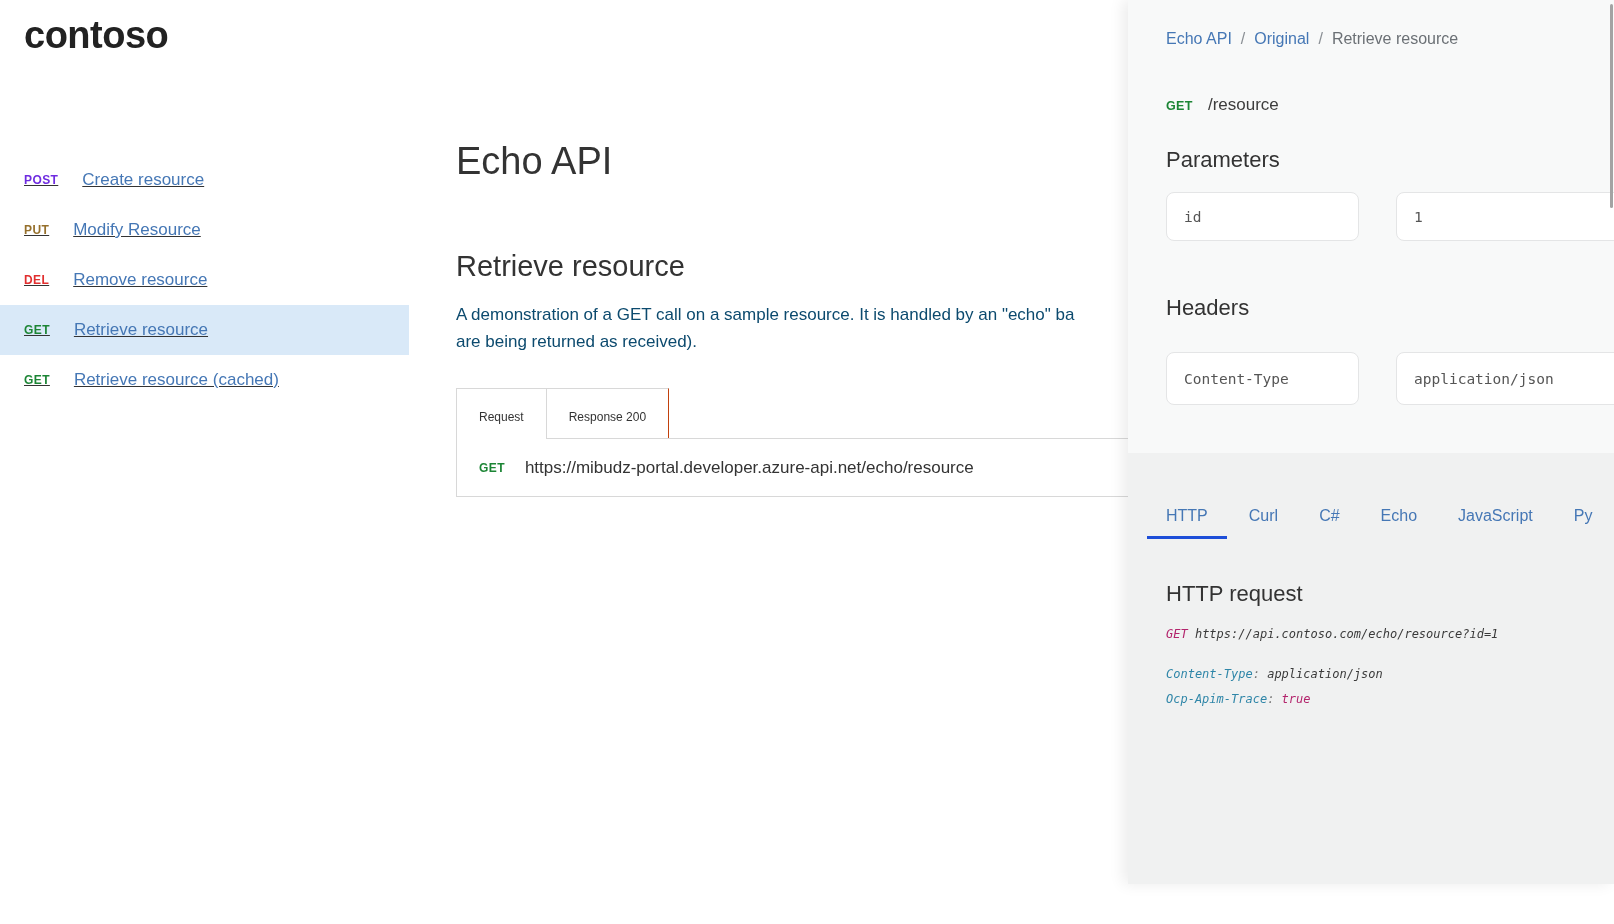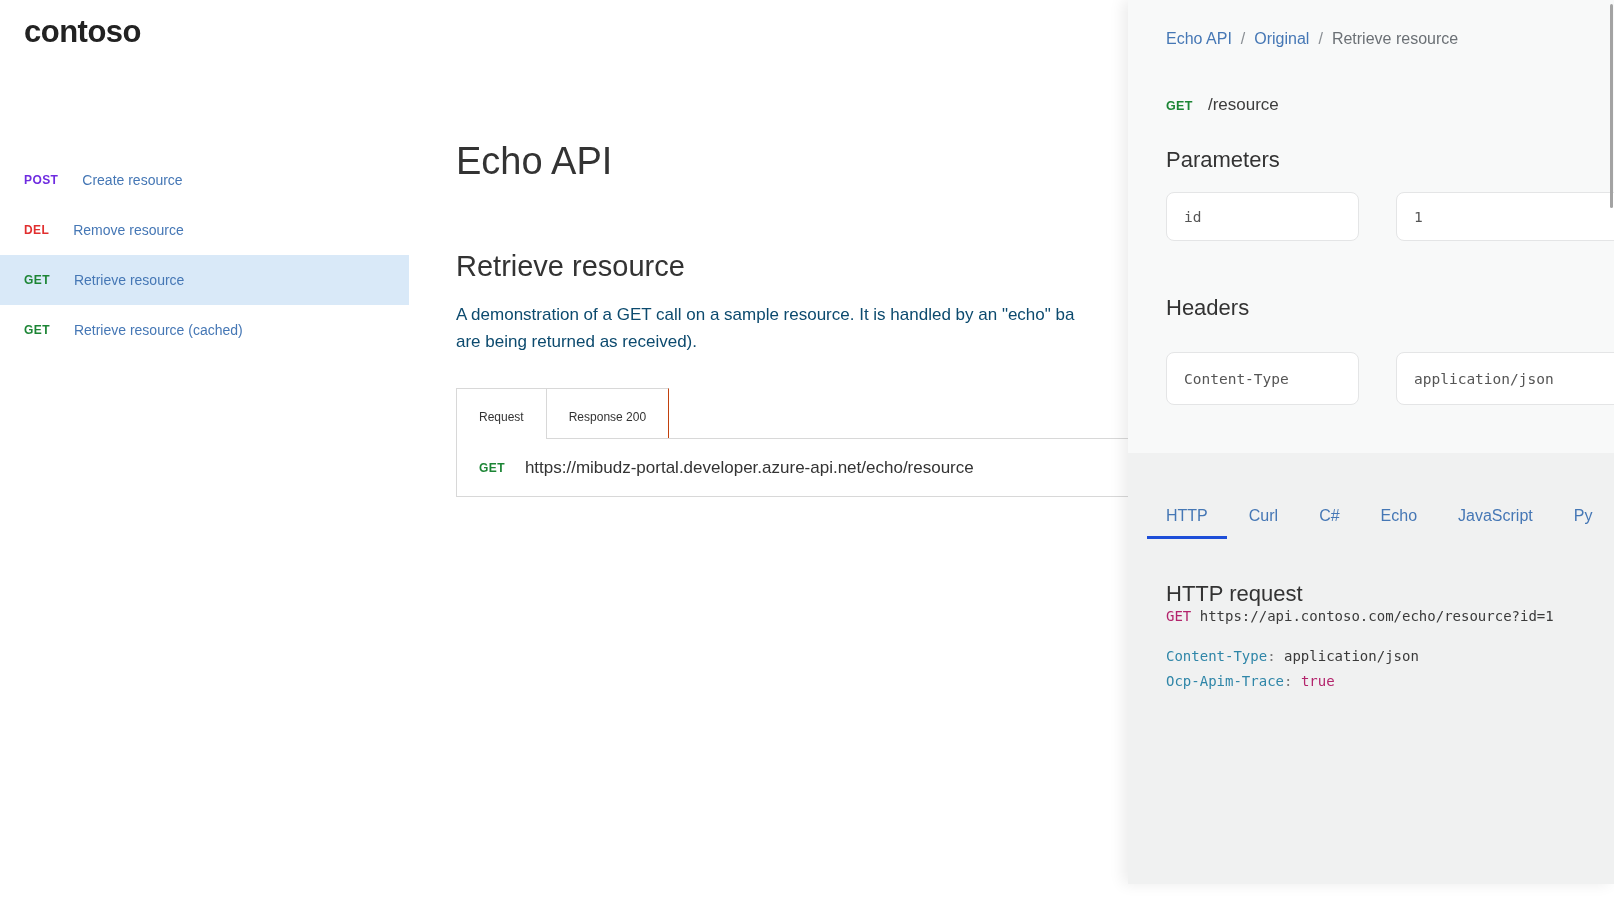--- a/index.html
+++ b/index.html
@@ -4,28 +4,28 @@
 <style>
   * { margin:0; padding:0; box-sizing:border-box; }
   html,body { width:1614px; height:924px; }
   body {
     position:relative; overflow:hidden; background:#ffffff;
     font-family:"Liberation Sans", sans-serif; color:#333;
   }
   .abs { position:absolute; }
 
   
-  #logo { left:24px; top:14px; font-size:31px; font-weight:700; color:#222; letter-spacing:-0.5px; cursor:pointer; }
+  #logo { left:24px; top:14px; font-size:38px; font-weight:700; color:#222; letter-spacing:-0.5px; cursor:pointer; }
 
   
   #sidebar { left:0; top:155px; width:409px; }
-  .op { height:50px; display:flex; align-items:center; padding-left:24px; cursor:pointer; }
+  .op { height:50px; display:flex; align-items:center; padding-left:24px; cursor:pointer;text-decoration:underline; }
   .op.active { background:#d9e9f8; }
   .op-badge { font-size:12px; font-weight:bold; letter-spacing:.4px; margin-right:24px; }
-  .op-label { font-size:14px; color:#4577b5; }
+  .op-label { font-size:17px; color:#4577b5; }
   .m-post { color:#6f2ce0; }
   .m-put  { color:#96702c; }
   .m-del  { color:#e12f2f; }
   .m-head { color:#5b5b5b; }
   .m-get  { color:#1c8535; }
 
   
   #api-title { left:456px; top:140px; font-size:38px; font-weight:400; color:#333; }
   #op-title  { left:456px; top:250px; font-size:29px; font-weight:400; color:#333; }
   .desc { left:456px; font-size:17px; color:#0c4a6e; white-space:nowrap; }
@@ -78,37 +78,41 @@
   .pinput.wide { width:340px; }
   .pinput.tall { height:53px; }
 
   #graysec { left:0; top:453px; width:486px; height:471px; background:#f0f1f1; }
 
   #langtabs { left:19px; top:507px; display:flex; }
   .ltab { padding:0 19px 11px; margin-right:3px; font-size:16px; color:#4577b5; cursor:pointer; white-space:nowrap; }
   .ltab.active { border-bottom:3px solid #1d4ed8; }
 
   #h-code { top:581px; }
-  #code { left:38px; top:604px; font-family:"DejaVu Sans Mono", monospace; font-size:14px; color:#3a3a3a; line-height:25px; white-space:nowrap; }
+  #code { left:38px; top:622px; font-family:"DejaVu Sans Mono", monospace; font-size:12px; color:#3a3a3a; line-height:25px; white-space:nowrap;font-style:italic; }
   .gap { margin-top:15px; }
   .kw   { color:#b3246c; }
   .attr { color:#2f86a8; }
   .pun  { color:#777; }
 
   #scrollthumb { right:1px; top:4px; width:3px; height:204px; background:#a3a3a3; border-radius:2px; cursor:pointer; }
 </style>
 </head>
 <body>
 
 <div class="abs" id="logo">contoso</div>
 
 <div class="abs" id="sidebar">
   <div class="op">
     <span class="op-badge m-post">POST</span>
     <span class="op-label">Create resource</span>
+  </div>
+  <div class="op">
+    <span class="op-badge m-put">PUT</span>
+    <span class="op-label">Modify Resource</span>
   </div>
   <div class="op">
     <span class="op-badge m-del">DEL</span>
     <span class="op-label">Remove resource</span>
   </div>
   <div class="op active">
     <span class="op-badge m-get">GET</span>
     <span class="op-label">Retrieve resource</span>
   </div>
   <div class="op">

